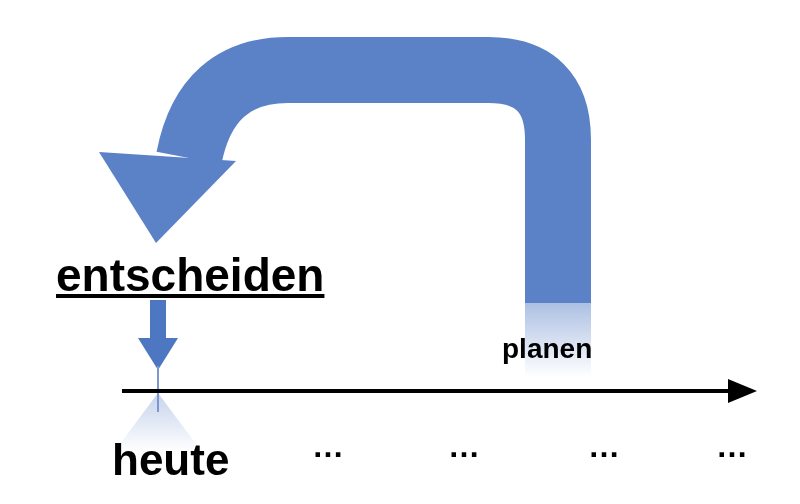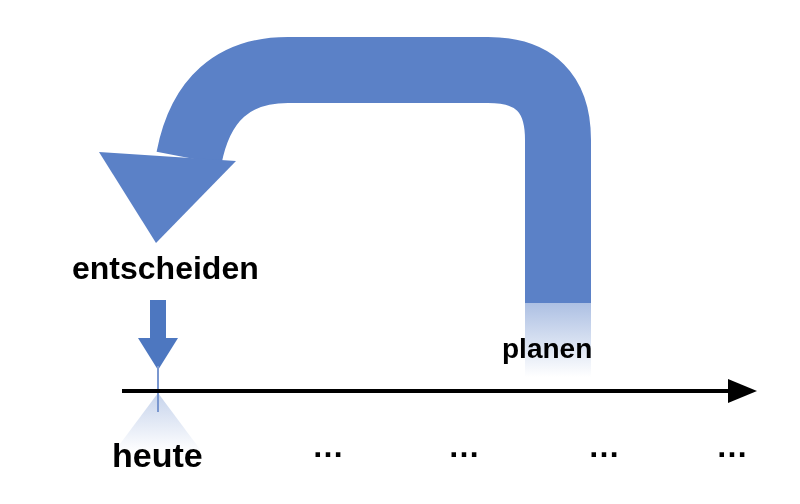--- a/index.html
+++ b/index.html
@@ -20,23 +20,23 @@
     left: 0;
     top: 0;
   }
   .label {
     position: absolute;
     color: #000000;
     font-weight: bold;
     white-space: nowrap;
     line-height: 1;
   }
-  .lbl-entscheiden { left: 72px;  top: 252px; font-size: 32px; }
+  .lbl-entscheiden { left: 56px;  top: 252px; font-size: 46px; text-decoration: underline; }
   .lbl-planen      { left: 502px; top: 335px; font-size: 28px; }
-  .lbl-heute       { left: 112px; top: 438px; font-size: 34px; }
+  .lbl-heute       { left: 112px; top: 438px; font-size: 44px; }
   .dot {
     position: absolute;
     top: 430px;
     font-size: 32px;
     font-weight: bold;
     color: #000000;
     line-height: 1;
   }
   .dot-0 { left: 312px; }
   .dot-1 { left: 448px; }

